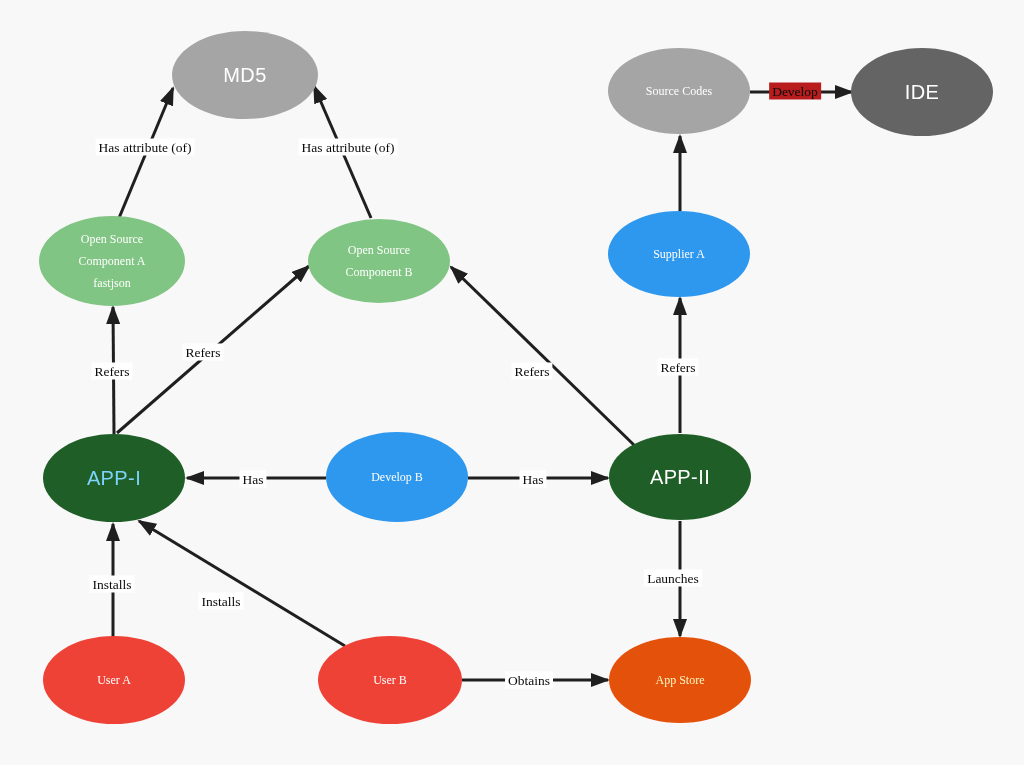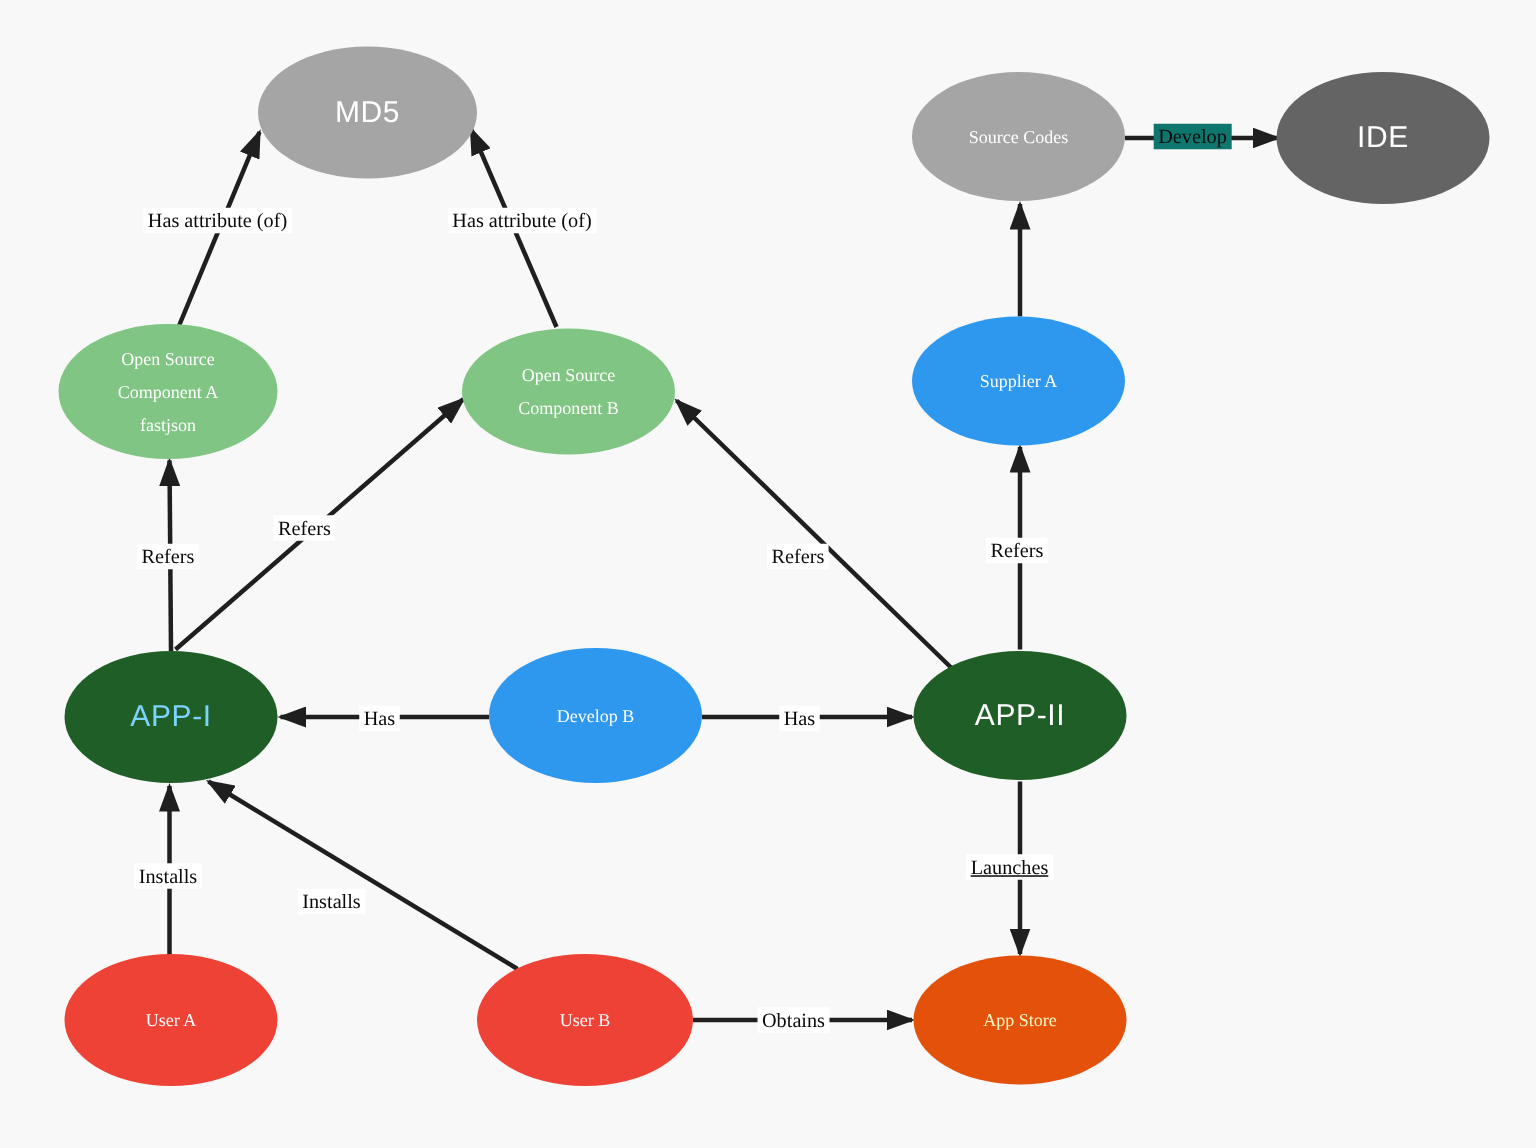--- a/index.html
+++ b/index.html
@@ -73,30 +73,30 @@
       <line x1="326" y1="478" x2="187" y2="478" stroke="#1f1f1f" stroke-width="3" marker-end="url(#arrowhead)"></line>
       <line x1="468" y1="478" x2="608" y2="478" stroke="#1f1f1f" stroke-width="3" marker-end="url(#arrowhead)"></line>
       <line x1="113" y1="637" x2="113" y2="524" stroke="#1f1f1f" stroke-width="3" marker-end="url(#arrowhead)"></line>
       <line x1="345" y1="646" x2="139" y2="521" stroke="#1f1f1f" stroke-width="3" marker-end="url(#arrowhead)"></line>
       <line x1="680" y1="521" x2="680" y2="636" stroke="#1f1f1f" stroke-width="3" marker-end="url(#arrowhead)"></line>
       <line x1="462" y1="680" x2="608" y2="680" stroke="#1f1f1f" stroke-width="3" marker-end="url(#arrowhead)"></line>
     </svg>
   <div id="label-layer">
       <span class="edge-label" style="left: 145px; top: 147px; background: rgb(255, 255, 255); color: rgb(10, 10, 10);">Has attribute (of)</span>
       <span class="edge-label" style="left: 348px; top: 147px; background: rgb(255, 255, 255); color: rgb(10, 10, 10);">Has attribute (of)</span>
-      <span class="edge-label" style="left: 795px; top: 91px; background: #0f766e; color: rgb(10, 10, 10); text-align: right;">Develop</span>
+      <span class="edge-label" style="left: 795px; top: 91px; background: #b91c1c; color: rgb(10, 10, 10); text-align: right;">Develop</span>
       <span class="edge-label" style="left: 112px; top: 371px; background: rgb(255, 255, 255); color: rgb(10, 10, 10);">Refers</span>
       <span class="edge-label" style="left: 203px; top: 352px; background: rgb(255, 255, 255); color: rgb(10, 10, 10);">Refers</span>
       <span class="edge-label" style="left: 532px; top: 371px; background: rgb(255, 255, 255); color: rgb(10, 10, 10);">Refers</span>
       <span class="edge-label" style="left: 678px; top: 367px; background: rgb(255, 255, 255); color: rgb(10, 10, 10);">Refers</span>
       <span class="edge-label" style="left: 253px; top: 479px; background: rgb(255, 255, 255); color: rgb(10, 10, 10);">Has</span>
       <span class="edge-label" style="left: 533px; top: 479px; background: rgb(255, 255, 255); color: rgb(10, 10, 10);">Has</span>
       <span class="edge-label" style="left: 112px; top: 584px; background: rgb(255, 255, 255); color: rgb(10, 10, 10);">Installs</span>
       <span class="edge-label" style="left: 221px; top: 601px; background: rgb(255, 255, 255); color: rgb(10, 10, 10);">Installs</span>
-      <span class="edge-label" style="left: 673px; top: 578px; background: rgb(255, 255, 255); color: rgb(10, 10, 10); text-decoration: underline;">Launches</span>
+      <span class="edge-label" style="left: 673px; top: 578px; background: rgb(255, 255, 255); color: rgb(10, 10, 10);">Launches</span>
       <span class="edge-label" style="left: 529px; top: 680px; background: rgb(255, 255, 255); color: rgb(10, 10, 10);">Obtains</span>
     </div>
   <div id="node-layer">
       <div class="node sans" style="left: 172px; top: 31px; width: 146px; height: 88px; background: rgb(165, 165, 165); color: rgb(255, 255, 255);">
         <div class="nline">MD5</div>
       </div>
       <div class="node" style="left: 608px; top: 48px; width: 142px; height: 86px; background: rgb(165, 165, 165); color: rgb(255, 255, 255);">
         <div class="nline">Source Codes</div>
       </div>
       <div class="node sans" style="left: 851px; top: 48px; width: 142px; height: 88px; background: rgb(100, 100, 100); color: rgb(255, 255, 255); text-align: right;">

